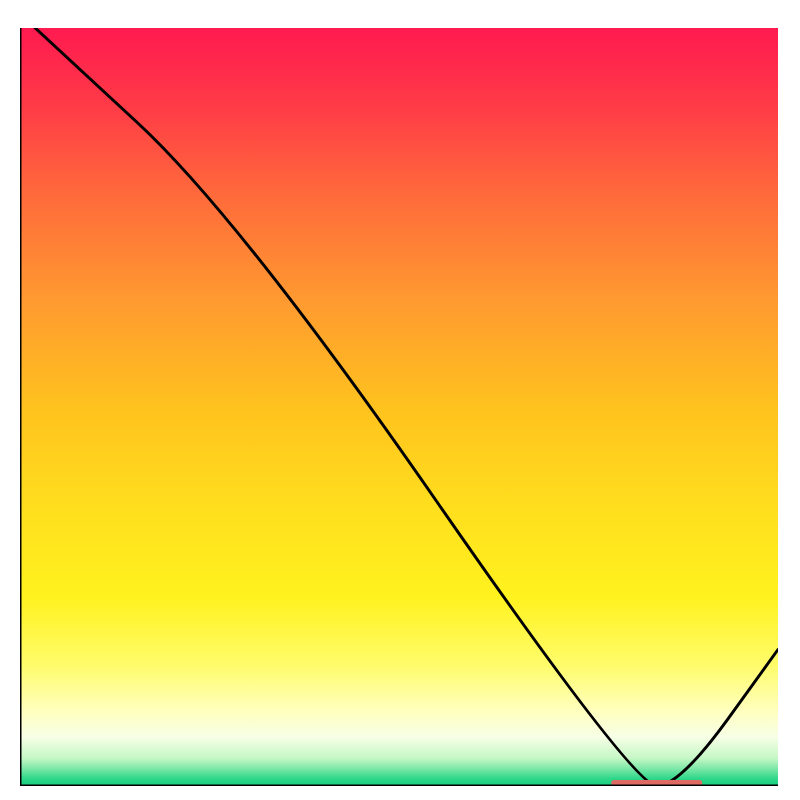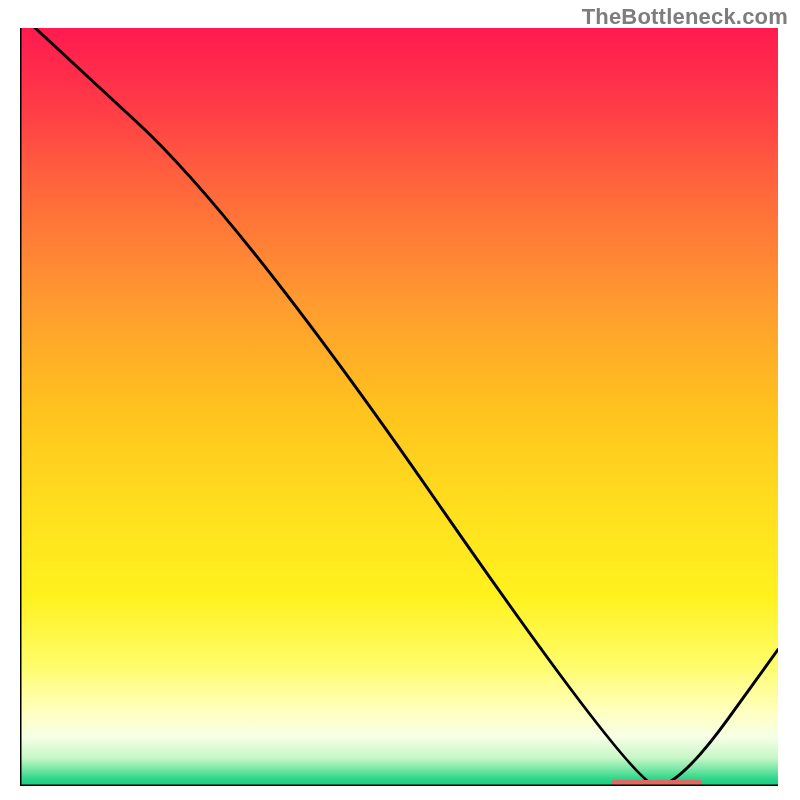--- a/index.html
+++ b/index.html
@@ -32,21 +32,20 @@
     top: 28px;
     width: 758px;
     height: 758px;
   }
   svg { display: block; }
 </style>
 </head>
 <body>
 
 <div class="wrap">
-  <div class="attribution">TheBottleneck.com</div>
 
   <div class="plot">
     <svg id="chart-svg" viewBox="0 0 758 758" width="758" height="758">
       <defs>
         <linearGradient id="bg-grad" x1="0" y1="0" x2="0" y2="1">
             <stop offset="0%" stop-color="#ff1a50"></stop>
             <stop offset="10%" stop-color="#ff3a47"></stop>
             <stop offset="22%" stop-color="#ff6a3b"></stop>
             <stop offset="36%" stop-color="#ff9a30"></stop>
             <stop offset="50%" stop-color="#ffc21e"></stop>

